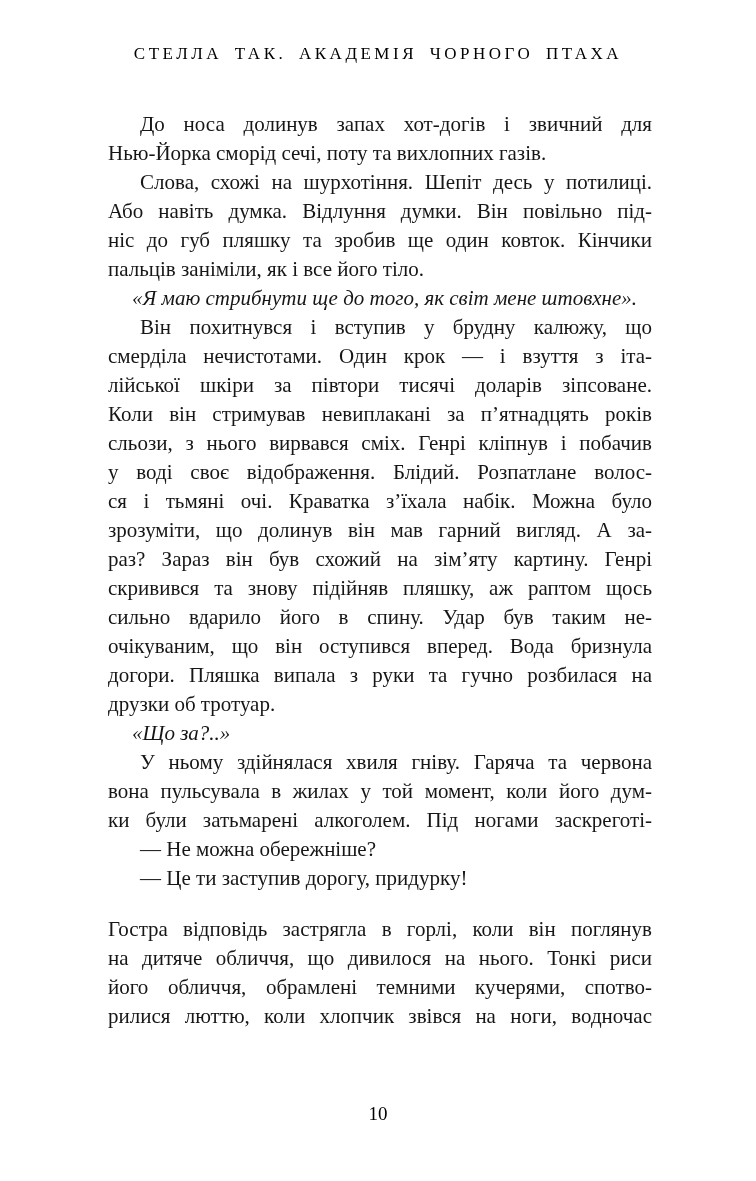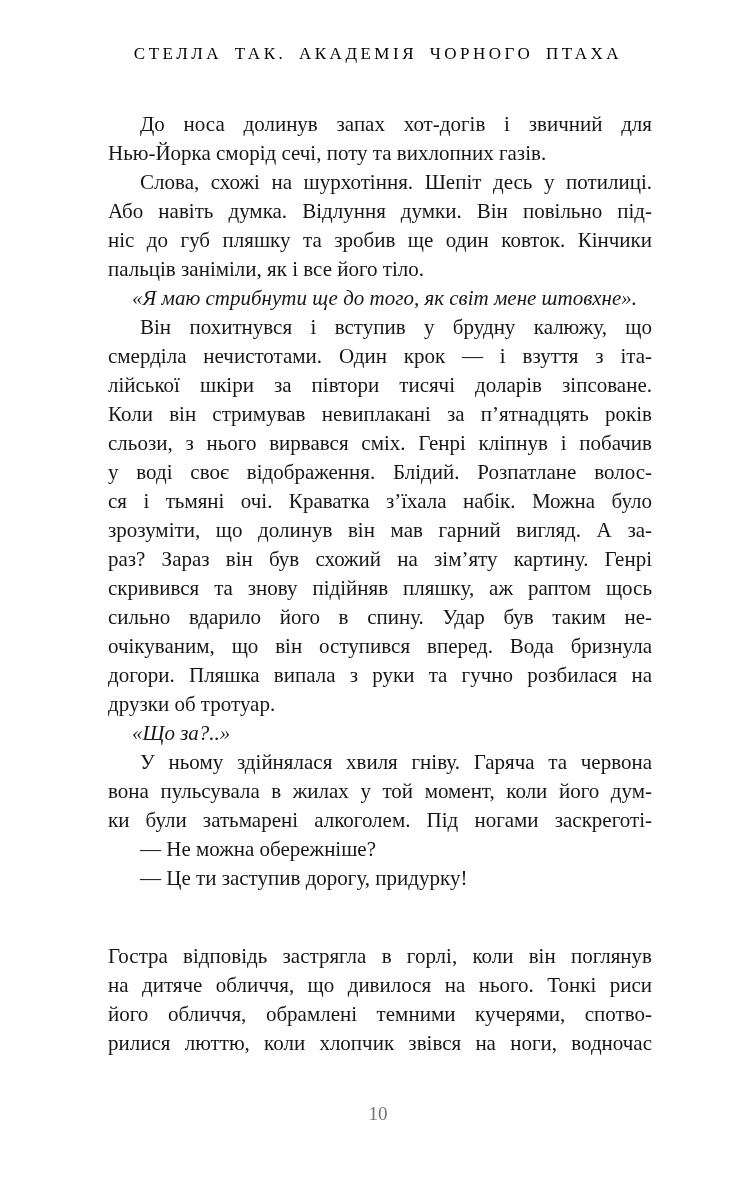--- a/index.html
+++ b/index.html
@@ -37,29 +37,29 @@
   .line {
     font-size: 21px;
     line-height: 29px;
     text-align: justify;
     text-align-last: justify;
   }
   .line.last { text-align-last: left; }
   .line.indent { text-indent: 32px; }
   .para.italic .line { font-style: italic; }
   .para.italic .line.indent { text-indent: 24px; }
-  .para.section-break { margin-top: 49px; }
+  .para.section-break { margin-top: 22px; }
   .page-number {
     position: absolute;
     top: 1103px;
     left: 0;
     right: 0;
     text-align: center;
     font-size: 19px;
-    color: #737373;
+    color: #000000;
   }
 </style>
 </head>
 <body>
 
 <div class="page">
   <div class="running-header">СТЕЛЛА ТАК. АКАДЕМІЯ ЧОРНОГО ПТАХА</div>
 
   <div class="text-block">
       <div class="para">

